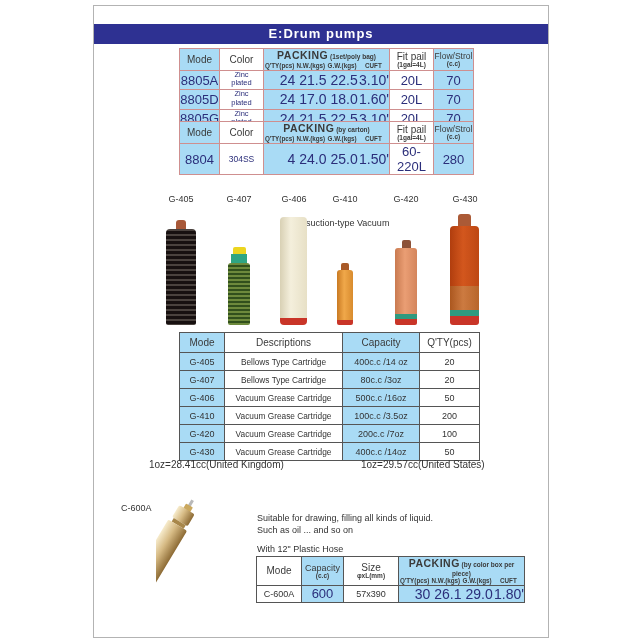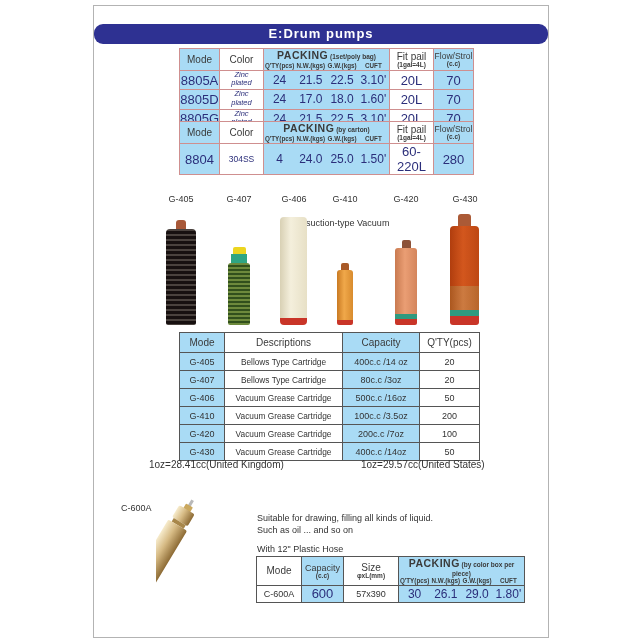--- a/index.html
+++ b/index.html
@@ -17,38 +17,38 @@
   .white{background:#ffffff;}
 
   .hcell{font-size:10px;color:#3a3a3a;font-weight:normal;}
   .note{font-size:6.5px;color:#3a3a3a;line-height:1;}
   .val{font-size:13px;color:#2b2e7a;}
   .gval{font-size:9px;color:#333;}
   .pk-top{font-size:6.5px;color:#3a3a3a;line-height:1.2;}
   .pk-title{font-size:10.5px;letter-spacing:0.5px;}
   .pk-sub{display:flex;font-size:6.3px;color:#3a3a3a;line-height:1.2;}
   .pk-sub span{flex:1;}
-  .pk-vals{display:flex;font-size:12px;color:#2b2e7a;}
+  .pk-vals{display:flex;font-size:14px;color:#2b2e7a;text-align:right;}
   .pk-vals span{flex:1;}
-  .narrow{display:inline-block;width:32px;font-size:7.5px;line-height:1.1;color:#2b2e7a;font-style:italic;}
+  .narrow{display:inline-block;width:32px;font-size:7.5px;line-height:1.1;color:#2b2e7a;}
 
   .cart-label{position:absolute;width:56px;text-align:center;font-size:9px;color:#333;top:0;}
   .cart{position:absolute;bottom:6px;display:flex;flex-direction:column;align-items:center;}
   .suction-note{position:absolute;font-size:9px;color:#333;}
 
   .conv{position:absolute;font-size:10px;color:#333;}
   .txt{position:absolute;font-size:9px;color:#333;}
 </style>
 </head>
 <body>
 
 <div class="canvas">
 <div class="page">
 
-  <div class="bar" style="top:18px;border-radius:9px;">
+  <div class="bar" style="top:18px;">
     <span>E:Drum pumps</span>
   </div>
 
   <table class="t drum" style="left:85px;top:42px;width:294px;">
     <colgroup>
           <col style="width:40px">
           <col style="width:44px">
           <col style="width:126px">
           <col style="width:44px">
           <col style="width:40px">

